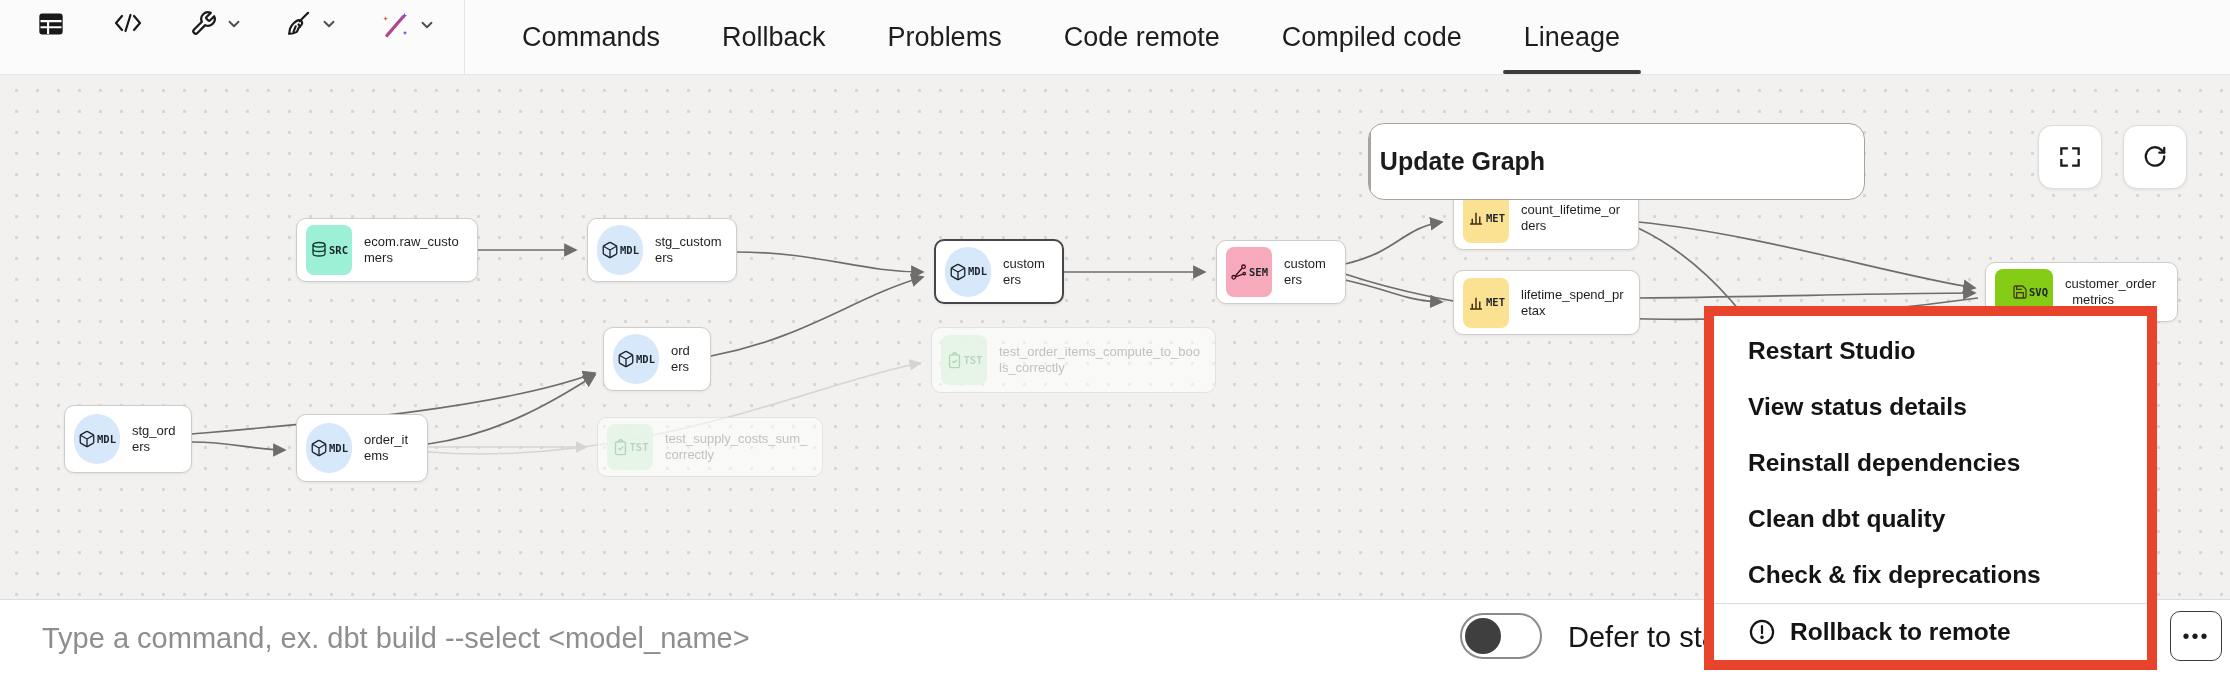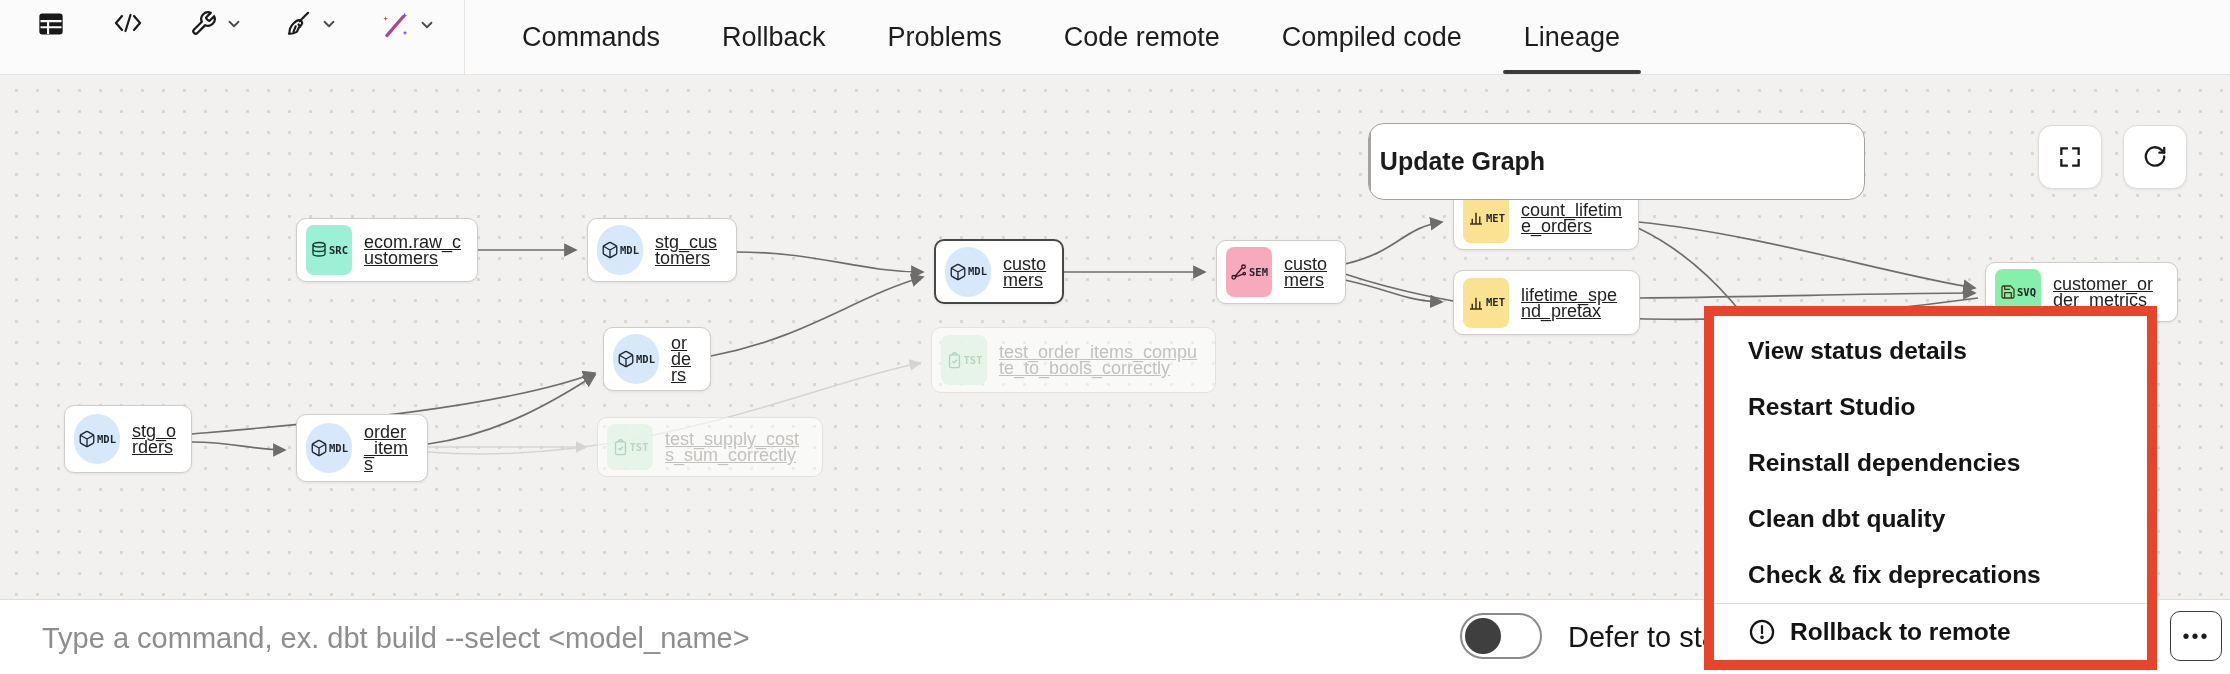--- a/index.html
+++ b/index.html
@@ -20,27 +20,27 @@
   .canvas{position:absolute;top:74px;left:0;right:0;bottom:74px;background-color:#f2f1ef;
           background-image:radial-gradient(circle,#d8d6d2 1.4px,transparent 1.5px);
           background-size:21px 21px;background-position:6px 6px;z-index:1;}
   #edges{position:absolute;top:0;left:0;z-index:2;pointer-events:none;}
 
   
   .node{position:absolute;z-index:5;display:flex;align-items:center;gap:12px;background:#fff;
         border:1.5px solid #cfcdca;border-radius:10px;height:66px;padding:0 14px 0 9px;
         box-shadow:0 1px 3px rgba(0,0,0,.07);box-sizing:border-box;cursor:pointer;}
   .node.selected{border:2.5px solid #474747;}
-  .node .nlabel{font-size:18px;color:#1f1f1f;line-height:16px;overflow-wrap:anywhere;text-decoration:underline;}
+  .node .nlabel{font-size:13px;color:#1f1f1f;line-height:16px;overflow-wrap:anywhere;}
   .badge{width:46px;height:50px;border-radius:8px;display:flex;flex-direction:row;align-items:center;
          justify-content:center;gap:1px;flex:none;}
   .badge svg{display:block;}
   .btxt{font-family:"DejaVu Sans Mono",monospace;font-size:10.5px;font-weight:bold;color:#20262e;line-height:11px;}
   .b-mdl{background:#d7e8fb;border-radius:23px;} .b-src{background:#9bf0d6;} .b-sem{background:#f6aabb;}
-  .b-met{background:#fbe292;} .b-svq{background:#86efac;}
+  .b-met{background:#fbe292;} .b-svq{background:#84cc16;padding-left:12px;}
   .node.ghost{background:rgba(255,255,255,.55);border-color:#e4e2df;box-shadow:none;}
   .node.ghost .nlabel{color:#c3c1be;}
   .node.ghost .badge{background:#e3f5e6;opacity:.8;}
   .node.ghost .btxt{color:#a9cdb0;}
 
   
   .filterbar{position:absolute;left:1368px;top:123px;width:497px;height:77px;background:#fff;
              border:1.5px solid #a5a3a0;border-radius:16px;display:flex;z-index:10;box-sizing:border-box;overflow:hidden;}
   .filterbar input{flex:1;border:0;outline:none;font-family:"Liberation Sans",sans-serif;
                    font-size:23px;color:#1c1c1c;padding:0 0 0 26px;background:transparent;min-width:0;}
@@ -316,22 +316,22 @@
       </svg>
   </div>
   <div class="sq-btn" style="left:2123px;top:125px">
     <svg width="26" height="26" viewBox="0 0 24 24" fill="none" stroke="#1b1b1b" stroke-width="2.1" stroke-linecap="round" stroke-linejoin="round">
         <path d="M20.5 11.5a8.5 8.5 0 1 1-2.6-6.1L20.5 8"></path>
         <path d="M20.5 3.5V8H16"></path>
       </svg>
   </div>
 
   <div class="ctx">
+    <div class="ctx-item">Restart Studio</div>
     <div class="ctx-item">View status details</div>
-    <div class="ctx-item">Restart Studio</div>
     <div class="ctx-item">Reinstall dependencies</div>
     <div class="ctx-item">Clean dbt quality</div>
     <div class="ctx-item">Check &amp; fix deprecations</div>
     <div class="ctx-sep"></div>
     <div class="ctx-item">
       <svg width="28" height="28" viewBox="0 0 24 24" fill="none" stroke="#141414" stroke-width="1.9" stroke-linecap="round">
           <circle cx="12" cy="12" r="9.5"></circle>
           <path d="M12 7v6"></path>
           <circle cx="12" cy="16.6" r="0.6" fill="#141414"></circle>
         </svg>

